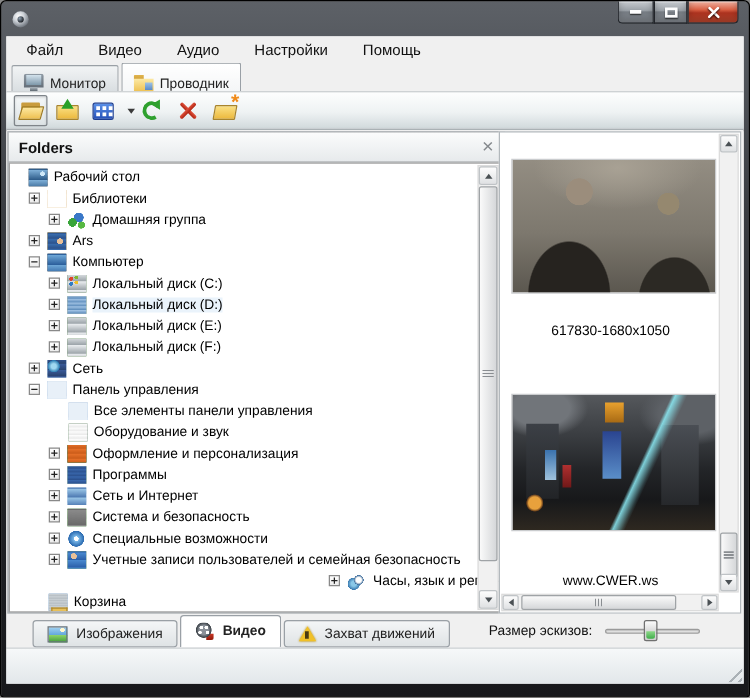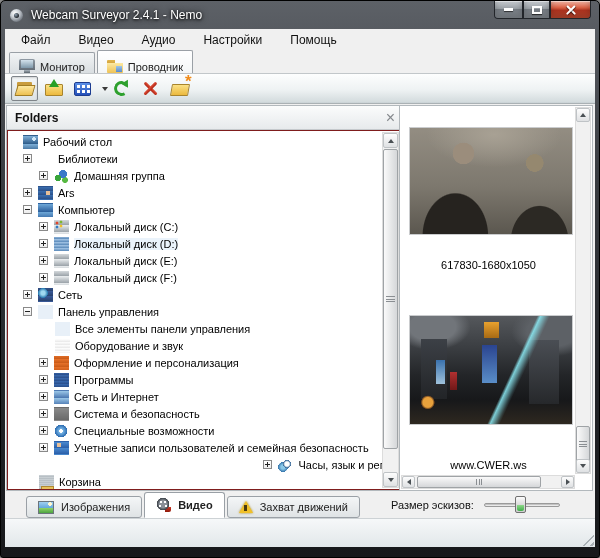--- a/index.html
+++ b/index.html
@@ -64,21 +64,21 @@
   .tb-refresh::before{content:"";position:absolute;right:-6px;top:-3px;border:4px solid transparent;border-left:7px solid #2ea02e;transform:rotate(45deg);}
   .tb-delete{position:relative;width:17px;height:16px;}
   .tb-delete::before,.tb-delete::after{content:"";position:absolute;left:0;top:6.5px;width:17px;height:3.4px;border-radius:2px;
     background:linear-gradient(#e0543e,#b02210);}
   .tb-delete::before{transform:rotate(45deg);} .tb-delete::after{transform:rotate(-45deg);}
   .tb-create-folder{position:relative;width:18px;height:15px;}
   .tb-create-folder::before{content:"";position:absolute;left:0;bottom:0;width:16px;height:10px;background:linear-gradient(#fbe184,#ecb93e);border:1px solid #a8842c;border-radius:1px;transform:skewX(-10deg);}
   .tb-create-folder::after{content:"*";position:absolute;right:-3px;top:-9px;font:bold 17px "Liberation Sans",sans-serif;color:#f08a18;}
   
   .main{position:absolute;left:0;top:76px;right:0;height:386px;background:#f0f0f0;}
-  .fpanel{position:absolute;left:1px;top:0;width:398px;height:386px;border:1px solid #b2b8bc;background:#7f1d1d;}
+  .fpanel{position:absolute;left:1px;top:0;width:398px;height:386px;border:1px solid #b2b8bc;background:#a3a3a3;}
   .fheader{position:absolute;left:0;top:0;right:0;height:24px;background:linear-gradient(#fbfcfc,#e7eaec);
     border-bottom:1px solid #c5c9cc;display:flex;align-items:center;padding:0 8px;}
   .fheader .ftitle{font-size:12px;font-weight:bold;color:#111;flex:1;}
   .fclose{font-size:16px;color:#85898d;line-height:14px;}
   .treearea{position:absolute;left:1px;right:1px;top:25px;bottom:1px;overflow:hidden;background:#fff;}
   .trow{display:flex;align-items:center;height:17px;font-size:11px;color:#000;white-space:nowrap;}
   .trow .tlabel{margin-left:5px;}
   .trow.hl .tlabel{background:#eaf3fb;}
   .exp{width:9px;height:9px;flex:none;border:1px solid #898989;background:linear-gradient(#fff,#ececec);position:relative;margin-right:6px;}
   .exp::before{content:"";position:absolute;left:1px;top:3px;width:5px;height:1px;background:#222;}
@@ -219,21 +219,20 @@
     background:repeating-linear-gradient(135deg,#aab1b6 0 2px,transparent 2px 5px);
     clip-path:polygon(100% 0,100% 100%,0 100%);}
 </style>
 </head>
 <body>
 
 <div class="win">
 
   <div class="titlebar">
     <span class="i-webcam"></span>
-    <span class="title-text">Webcam Surveyor 2.4.1 - Nemo</span>
   </div>
   <div class="capbtns">
     <div class="capbtn minb">
         <span class="gl-min"></span>
       </div>
     <div class="capbtn maxb">
         <span class="gl-max"></span>
       </div>
     <div class="capbtn closeb">
         <span class="gl-close"></span>

